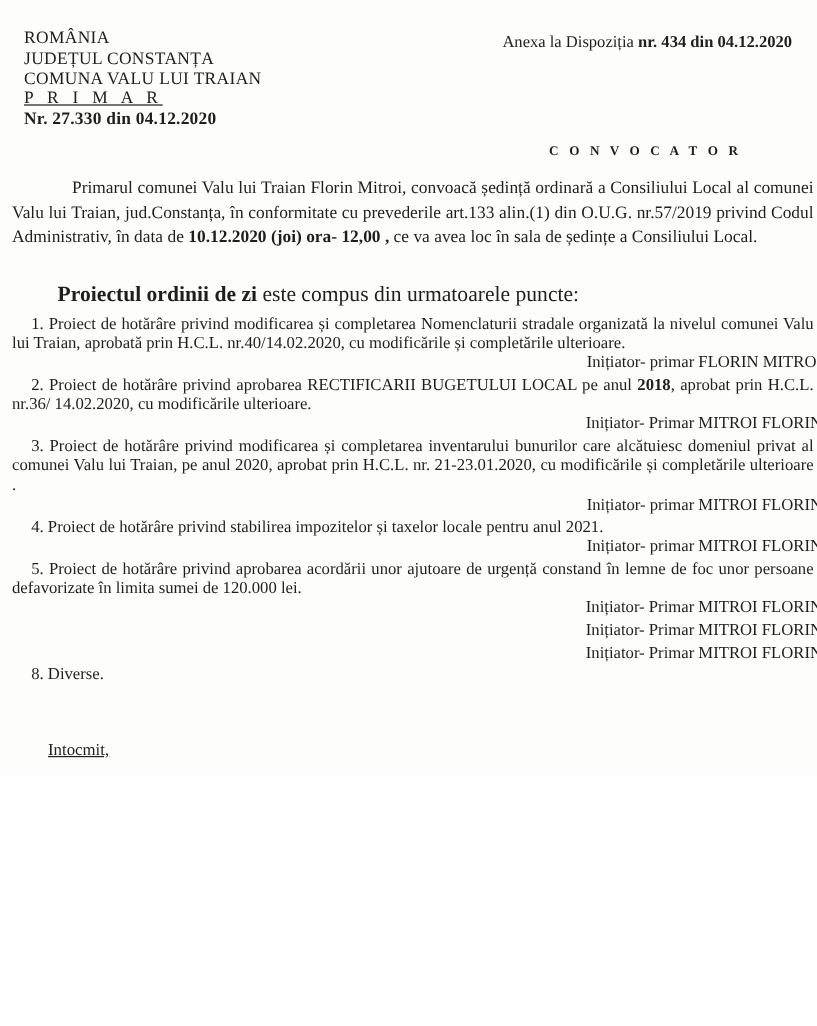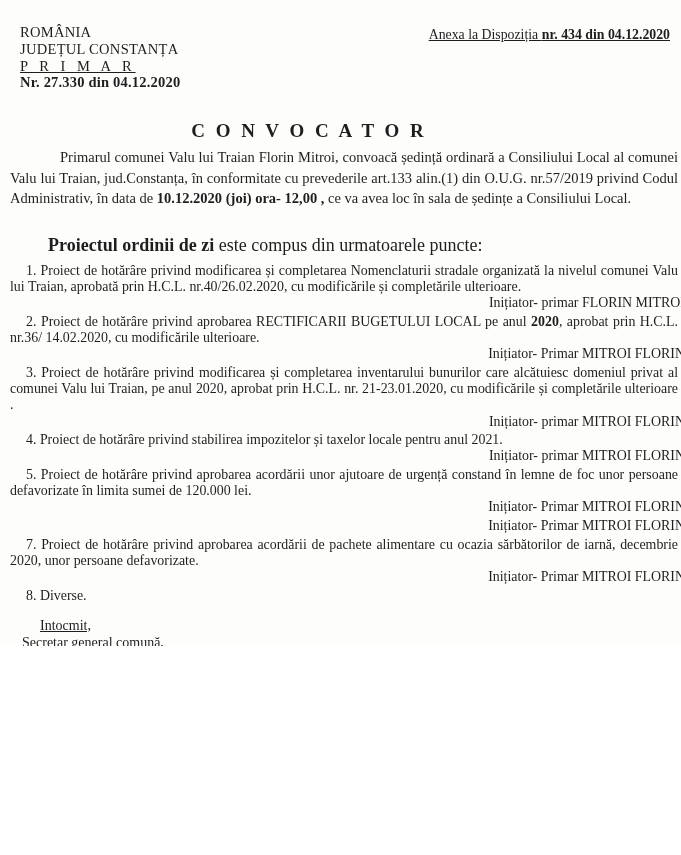--- a/index.html
+++ b/index.html
@@ -11,26 +11,26 @@
     background: #fdfdfc;
     overflow: hidden;
     font-family: "Liberation Serif", "DejaVu Serif", serif;
     color: #1e1e1e;
   }
   
   .header-left { position: absolute; top: 24px; left: 20px; }
   .header-left .hline { font-size: 14.5px; line-height: 16.8px; letter-spacing: 0.3px; }
   .header-left .hline.spaced { letter-spacing: 4px; text-decoration: underline; }
   .header-left .hline.bold { font-weight: bold; letter-spacing: 0.2px; }
-  .annex { position: absolute; top: 27px; right: 11px; font-size: 13.8px; white-space: nowrap; text-decoration: underline; }
+  .annex { position: absolute; top: 27px; right: 21px; font-size: 13.8px; white-space: nowrap; }
   .annex .b { font-weight: bold; }
   
   .doc-title {
     position: absolute; top: 120px; left: 0; width: 618px;
-    text-align: center; font-weight: bold; font-size: 19px; letter-spacing: 3px;
+    text-align: right; font-weight: bold; font-size: 11px; letter-spacing: 3px;
   }
   
   .intro {
     position: absolute; top: 147px; left: 10px; right: 3px;
     font-size: 14.5px; line-height: 20.6px; text-align: justify; text-indent: 50px;
     margin: 0;
   }
   .bu { font-weight: bold; }
   
   .agenda-heading { position: absolute; top: 235px; left: 48px; font-size: 18px; margin: 0; }
@@ -65,74 +65,73 @@
   svg path.sig { fill: none; stroke: #2a2a2a; stroke-linecap: round; stroke-linejoin: round; }
 </style>
 </head>
 <body>
 
 <div class="page">
 
   <div class="header-left">
     <div class="hline">ROMÂNIA</div>
     <div class="hline">JUDEȚUL CONSTANȚA</div>
+    <div class="hline">COMUNA VALU LUI TRAIAN</div>
     <div class="hline spaced">P R I M A R</div>
     <div class="hline bold">Nr. 27.330  din  04.12.2020</div>
   </div>
 
   <div class="annex">
     <span>Anexa  la Dispoziția  </span><span class="b">nr.  434 din 04.12.2020</span>
   </div>
 
   <div class="doc-title">C O N V O C A T O R</div>
 
   <p class="intro">
     <span>Primarul comunei Valu lui Traian  Florin Mitroi, convoacă ședință  ordinară  a Consiliului Local al comunei Valu lui Traian, jud.Constanța, în conformitate cu prevederile  art.133 alin.(1) din  O.U.G. nr.57/2019 privind Codul Administrativ,   în data de </span><span class="bu">10.12.2020 (joi)</span><span> </span><span class="bu">ora-  12,00 ,</span><span> ce  va  avea loc în sala  de ședințe  a Consiliului Local.</span>
   </p>
 
   <p class="agenda-heading">
     <span class="bu">Proiectul  ordinii de  zi</span><span>  este  compus  din  urmatoarele puncte:</span>
   </p>
 
   <div class="items">
       <div class="item">
-        <p class="item-text"><span>1. </span><span>Proiect  de  hotărâre  privind  modificarea  și completarea  Nomenclaturii  stradale  organizată  la  nivelul  comunei Valu  lui Traian, aprobată  prin H.C.L. nr.40/26.02.2020, cu  modificările și completările ulterioare.</span></p>
+        <p class="item-text"><span>1. </span><span>Proiect  de  hotărâre  privind  modificarea  și completarea  Nomenclaturii  stradale  organizată  la  nivelul  comunei Valu  lui Traian, aprobată  prin H.C.L. nr.40/14.02.2020, cu  modificările și completările ulterioare.</span></p>
         <div class="initiator">Inițiator- primar FLORIN  MITROI</div>
       </div>
       <div class="item">
-        <p class="item-text"><span>2. </span><span>Proiect de hotărâre  privind  aprobarea  RECTIFICARII  BUGETULUI  LOCAL pe anul </span><span class="b">2020</span><span>, aprobat  prin H.C.L. nr.36/ 14.02.2020, cu  modificările  ulterioare.</span></p>
+        <p class="item-text"><span>2. </span><span>Proiect de hotărâre  privind  aprobarea  RECTIFICARII  BUGETULUI  LOCAL pe anul </span><span class="b">2018</span><span>, aprobat  prin H.C.L. nr.36/ 14.02.2020, cu  modificările  ulterioare.</span></p>
         <div class="initiator">Inițiator- Primar  MITROI  FLORIN</div>
       </div>
       <div class="item">
         <p class="item-text"><span>3. </span><span>Proiect de hotărâre  privind  modificarea  și completarea inventarului bunurilor care alcătuiesc domeniul privat al comunei Valu lui Traian, pe anul 2020, aprobat prin H.C.L. nr. 21-23.01.2020, cu modificările și completările ulterioare .</span></p>
         <div class="initiator">Inițiator- primar  MITROI  FLORIN</div>
       </div>
       <div class="item">
         <p class="item-text"><span>4. </span><span>Proiect  de  hotărâre  privind  stabilirea impozitelor și taxelor locale pentru anul 2021.</span></p>
         <div class="initiator">Inițiator- primar  MITROI  FLORIN</div>
       </div>
       <div class="item">
         <p class="item-text"><span>5. </span><span>Proiect  de  hotărâre privind  aprobarea acordării unor ajutoare de urgență constand în lemne de foc unor persoane defavorizate în limita sumei de 120.000 lei.</span></p>
         <div class="initiator">Inițiator- Primar  MITROI  FLORIN</div>
       </div>
       <div class="item">
         <div class="initiator">Inițiator- Primar  MITROI  FLORIN</div>
       </div>
       <div class="item">
-        <p class="item-text"><span>7. </span><span>Proiect de  hotărâre privind  aprobarea  acordării  de  pachete  alimentare  cu  ocazia  sărbătorilor  de  iarnă, decembrie 2020, unor persoane defavorizate.</span></p>
         <div class="initiator">Inițiator- Primar  MITROI  FLORIN</div>
       </div>
       <div class="item">
         <p class="item-text"><span>8. </span><span>Diverse.</span></p>
       </div>
     </div>
 
   <div class="footer-left">
     <div class="fl1">Intocmit,</div>
-    <div class="fl2">Secretar  general comună,</div>
     <div class="fl-name">DRAGOE  ILONA-IRINA</div>
   </div>
 
   <div class="primar-title">P R I M A R ,</div>
   <div class="primar-name">FLORIN  MITROI</div>
 
   <svg class="sig-secretary" width="130" height="105" viewBox="0 0 130 105">
     <path class="sig" stroke-width="2.4" d="M13,20 c-4,9 -3,16 2,15"></path>
     <path class="sig" stroke-width="2.6" d="M30,58 c7,-26 26,-39 31,-23 c4,13 -15,23 -12,35 c3,10 17,4 23,-9"></path>
     <path class="sig" stroke-width="2.4" d="M70,42 c3,-12 14,-17 15,-5 c1,19 -5,56 -13,64 c-7,6 -9,-9 -3,-19"></path>

